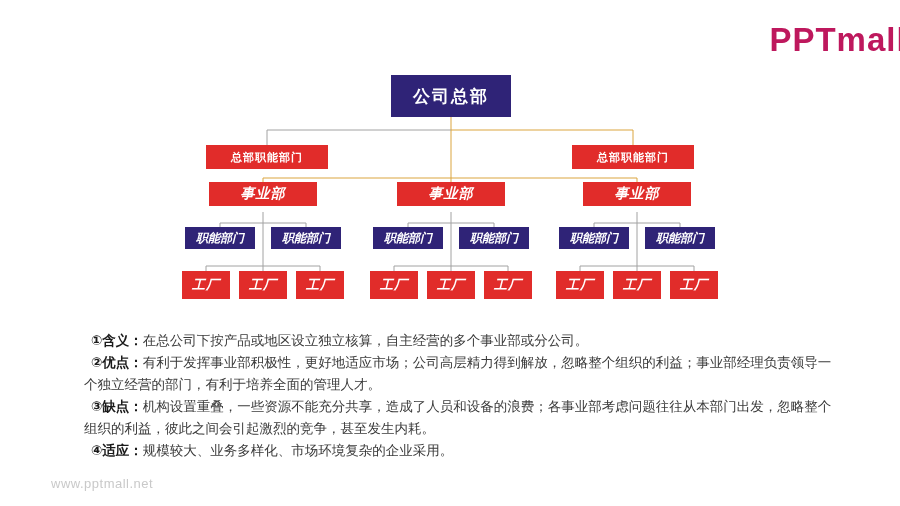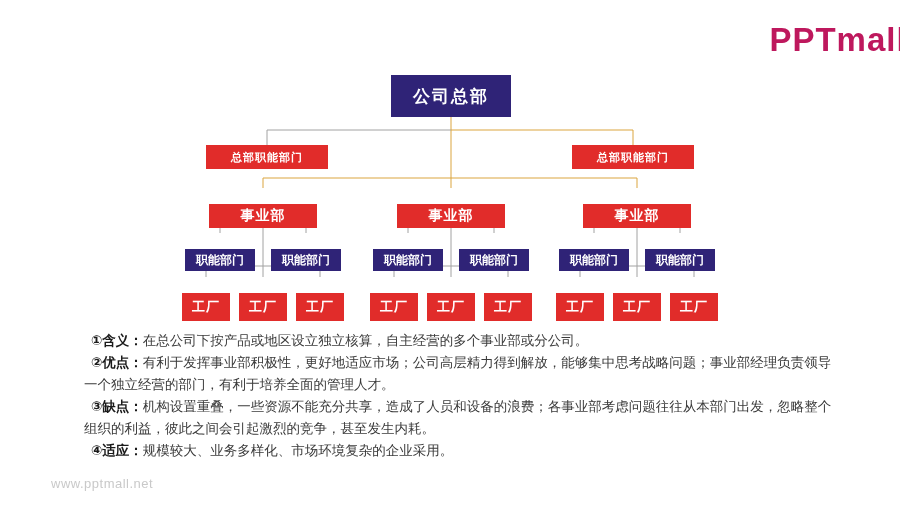--- a/index.html
+++ b/index.html
@@ -21,21 +21,21 @@
   .node{
     position:absolute;color:#ffffff;font-weight:bold;text-align:center;
     display:flex;align-items:center;justify-content:center;box-sizing:border-box;
   }
   .navy{background:#2f2377;}
   .red{background:#e12c2a;}
   .root-node{left:391px;top:75px;width:120px;height:42px;font-size:17px;letter-spacing:2px;text-align:right;}
   .staff-node{width:122px;height:24px;font-size:11px;letter-spacing:1px;}
   .staff-left{left:206px;top:145px;}
   .staff-right{left:572px;top:145px;}
-  .group{position:absolute;top:204px;width:162px;height:118px;}
+  .group{position:absolute;top:182px;width:162px;height:118px;font-style:italic;}
   .g1{left:182px;} .g2{left:370px;} .g3{left:556px;}
   .division-node{left:27px;top:0;width:108px;height:24px;font-size:14px;letter-spacing:1px;}
   .dept-node{top:45px;width:70px;height:22px;font-size:12px;}
   .dept-a{left:3px;} .dept-b{left:89px;}
   .factory-node{top:89px;width:48px;height:28px;font-size:13px;letter-spacing:1px;}
   .f1{left:0;} .f2{left:57px;} .f3{left:114px;}
   .lines{left:0;top:0;width:900px;height:330px;pointer-events:none;}
   
   .notes{
     left:84px;top:330px;width:760px;font-size:13.5px;color:#3a3a3a;line-height:22px;
@@ -130,18 +130,18 @@
   <div class="node red factory-node f2">
       <span>工厂</span>
     </div>
   <div class="node red factory-node f3">
       <span>工厂</span>
     </div>
 </div>
 
 <div class="abs notes">
   <p><b>①含义：</b><span>在总公司下按产品或地区设立独立核算，自主经营的多个事业部或分公司。</span></p>
-  <p><b>②优点：</b><span>有利于发挥事业部积极性，更好地适应市场；公司高层精力得到解放，能够集中思考战略问题；事业部经理负责领导一个独立经营的部门，有利于培养全面的管理人才。</span></p>
+  <p><b>②优点：</b><span>有利于发挥事业部积极性，更好地适应市场；公司高层精力得到解放，忽略整个组织的利益；事业部经理负责领导一个独立经营的部门，有利于培养全面的管理人才。</span></p>
   <p><b>③缺点：</b><span>机构设置重叠，一些资源不能充分共享，造成了人员和设备的浪费；各事业部考虑问题往往从本部门出发，忽略整个组织的利益，彼此之间会引起激烈的竞争，甚至发生内耗。</span></p>
   <p><b>④适应：</b><span>规模较大、业务多样化、市场环境复杂的企业采用。</span></p>
 </div>
 
 <div class="abs watermark">www.pptmall.net</div>
 
 </body></html>

